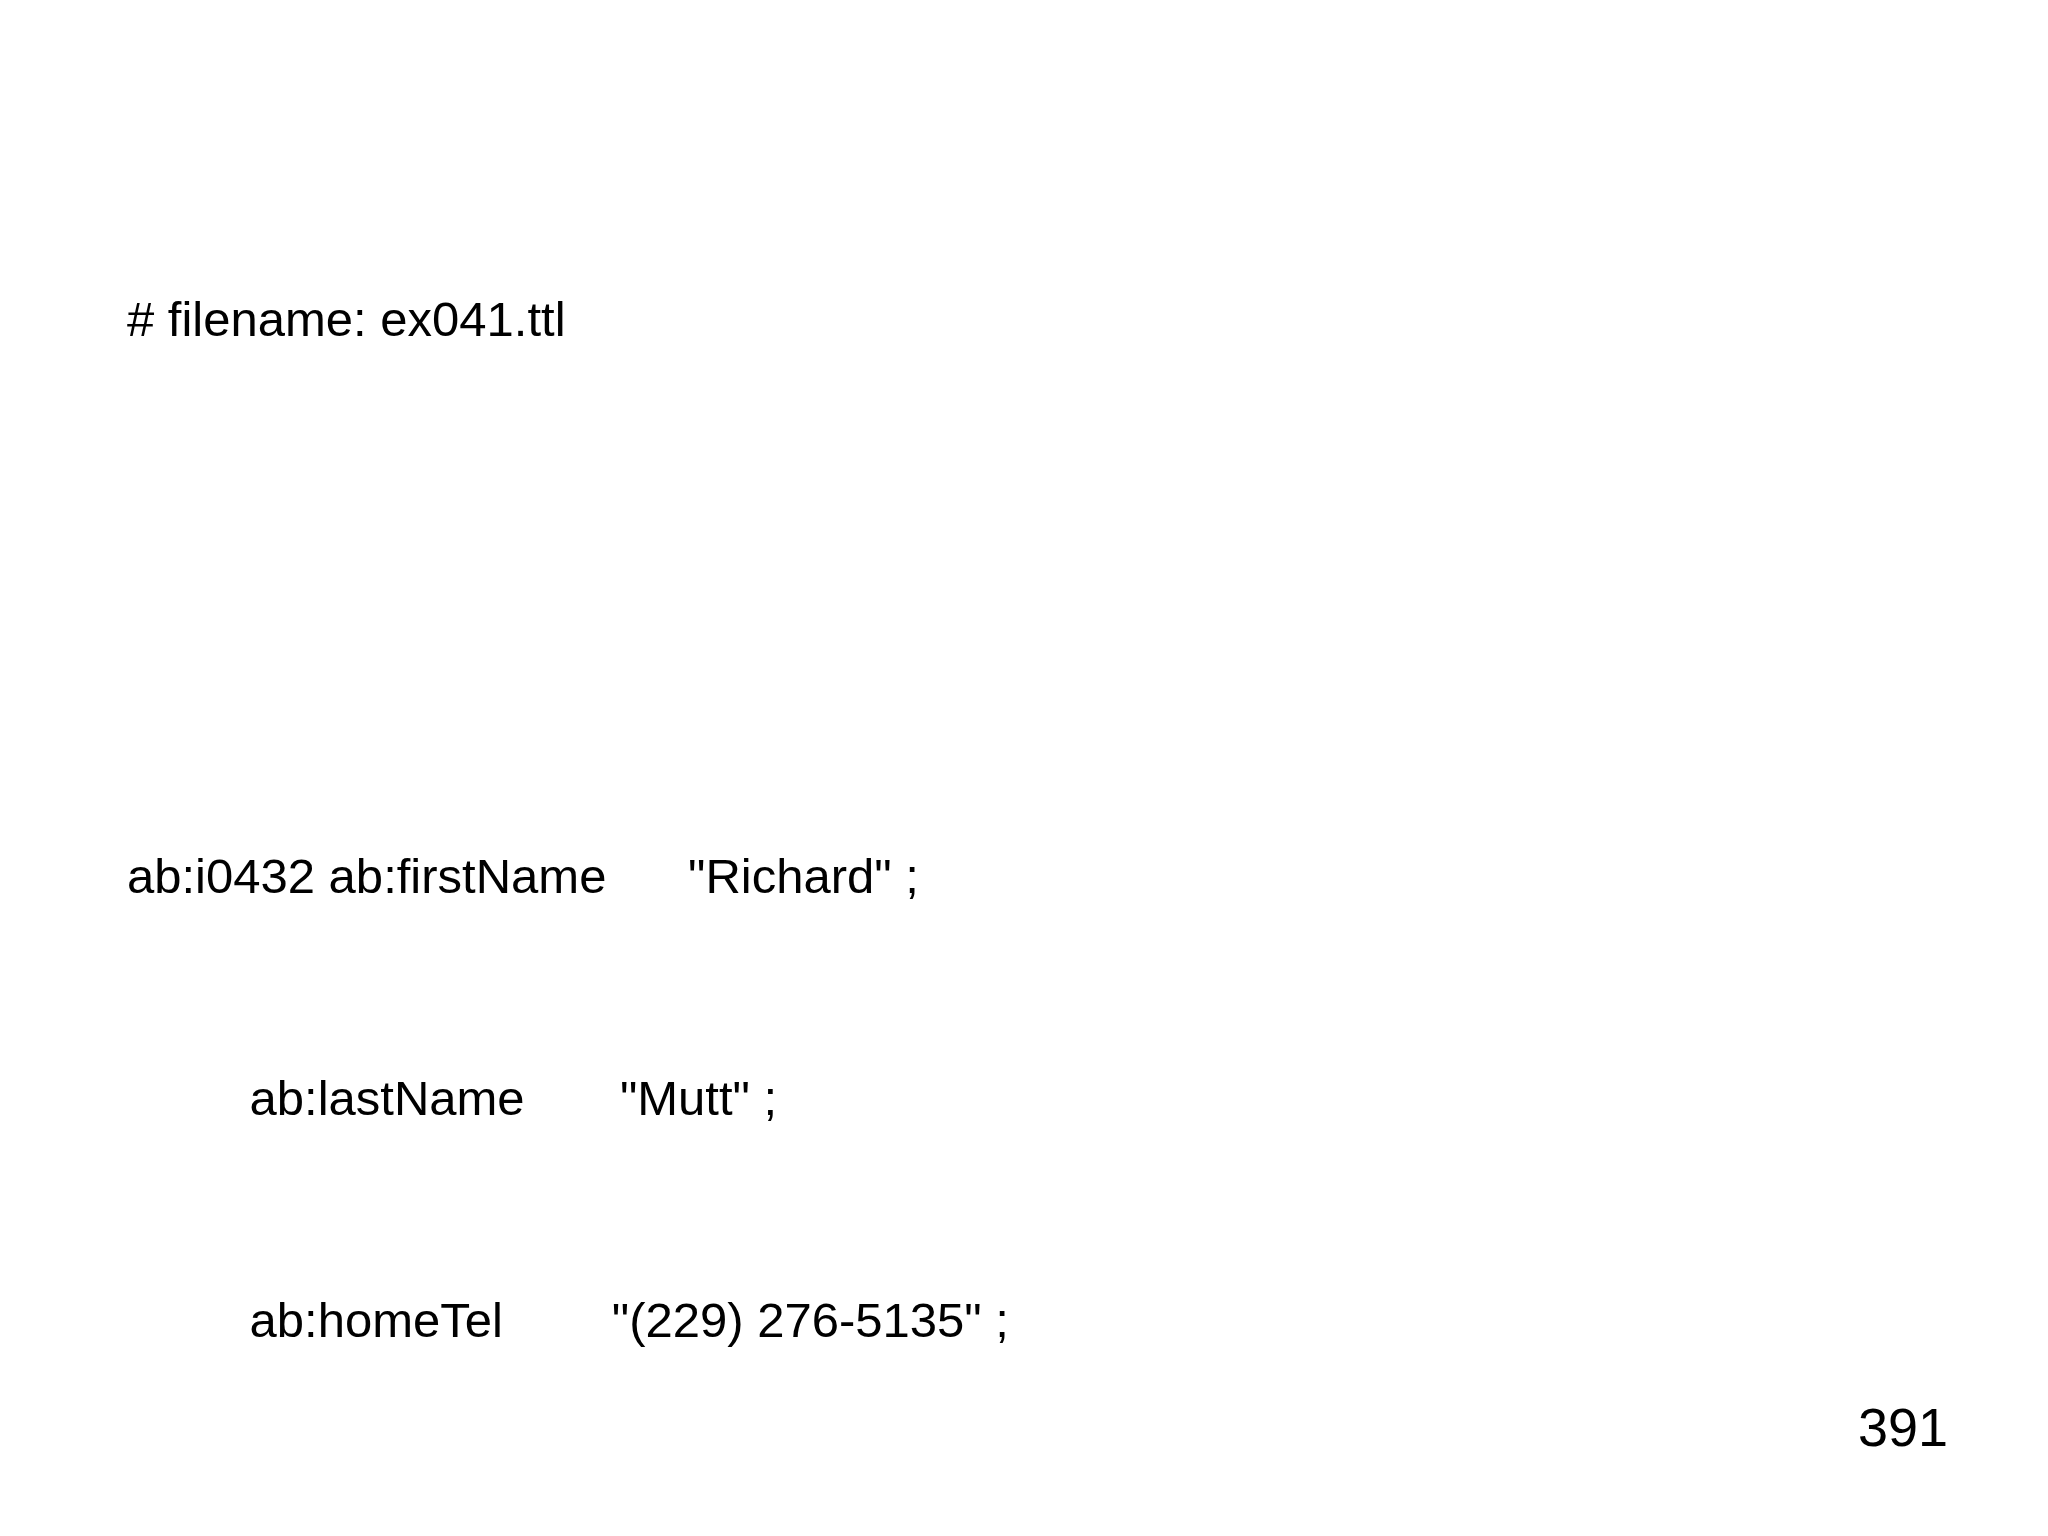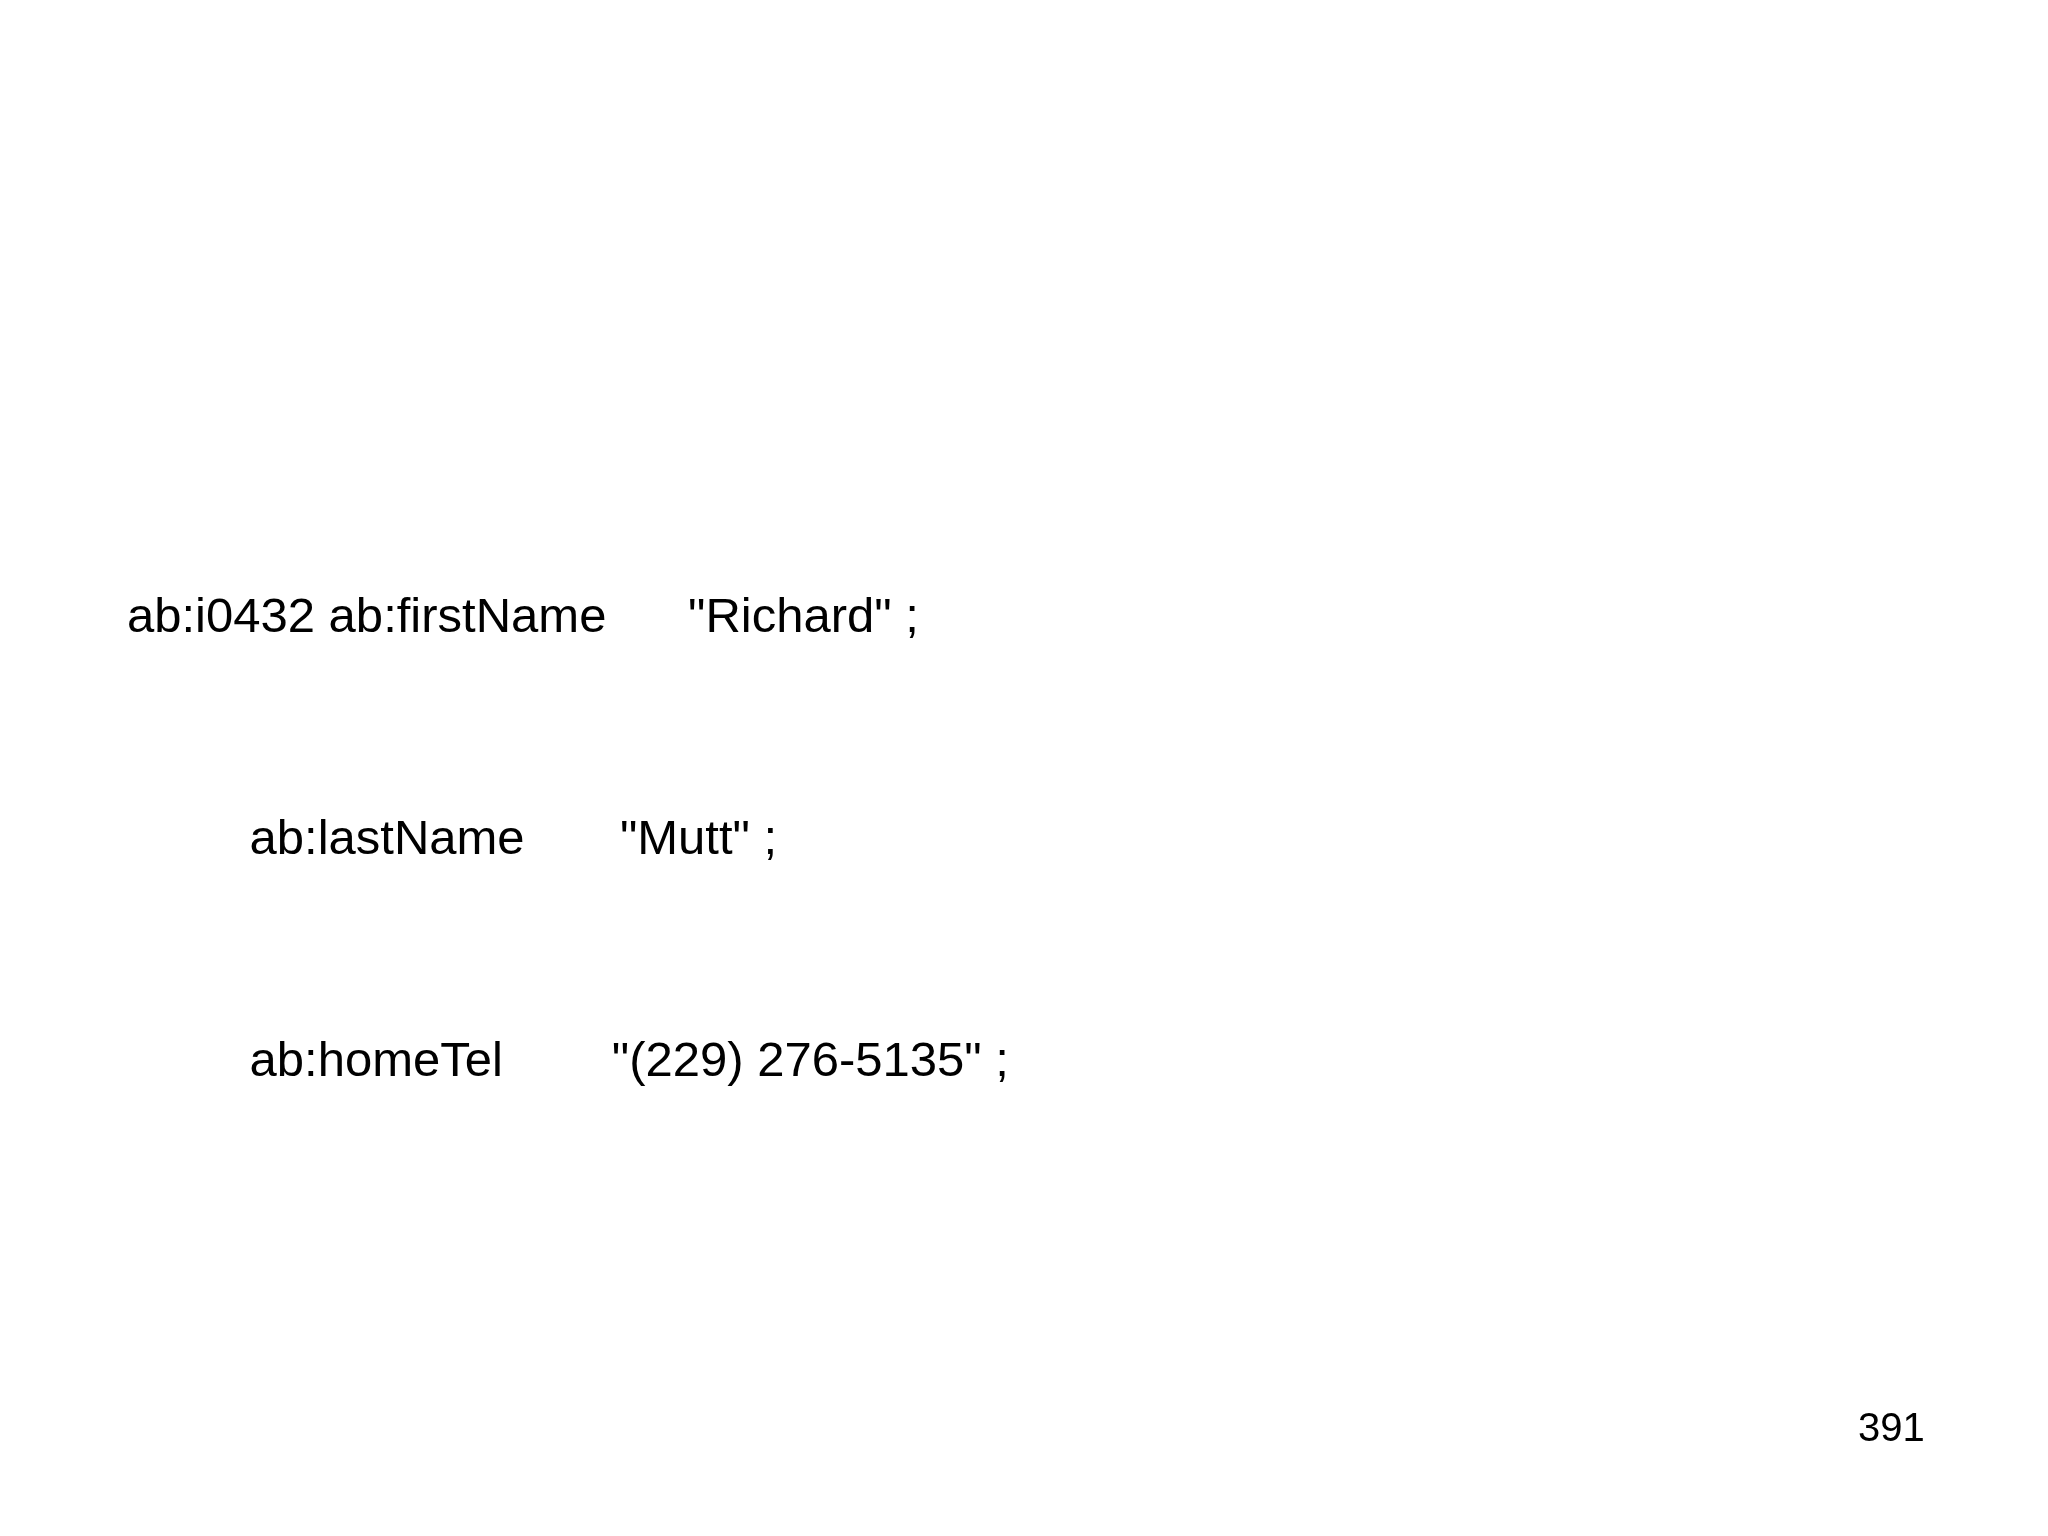--- a/index.html
+++ b/index.html
@@ -28,31 +28,32 @@
   .block { margin: 0; }
   .mb-39 { margin-bottom: 39px; }
   .mb-26 { margin-bottom: 26px; }
   .mb-37 { margin-bottom: 37px; }
   .codeblock { margin: 0; }
   .codeline { margin: 0; }
   .pagenum {
     position: absolute;
     left: 1858px;
     top: 1405px;
-    font-size: 40px;
+    font-size: 54px;
     line-height: 45px;
     color: #000000;
   }
 </style>
 </head>
 <body>
 
 <div class="page">
   <div class="content">
 
+    <div class="block mb-39"># filename: ex041.ttl</div>
 
 
     <div class="codeblock mb-37">
       <div class="codeline">ab:i0432 ab:firstName      "Richard" ;</div>
       <div class="codeline">         ab:lastName       "Mutt" ;</div>
       <div class="codeline">         ab:homeTel        "(229) 276-5135" ;</div>
       
       
       
       

